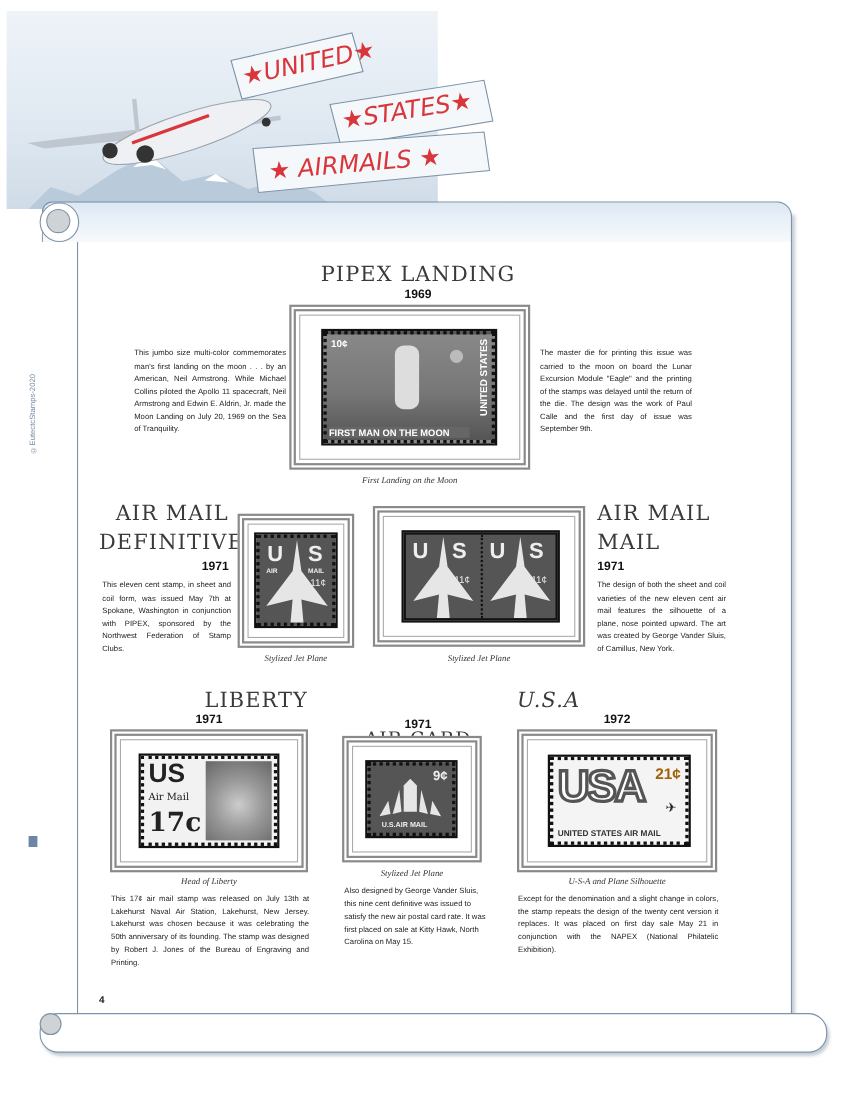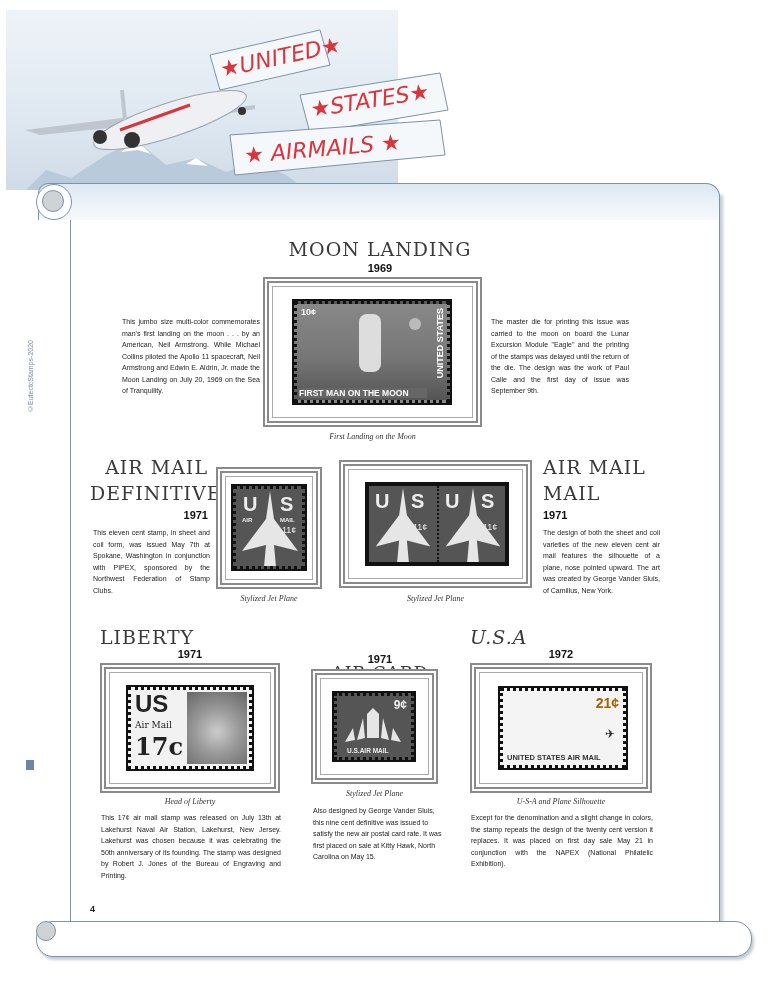--- a/index.html
+++ b/index.html
@@ -58,21 +58,21 @@
 <div class="abs scroll-body"></div>
 <div class="abs scroll-top"></div>
 <div class="abs scroll-curl-top"></div>
 <div class="abs scroll-curl-top-inner"></div>
 <div class="abs scroll-bottom"></div>
 <div class="abs scroll-curl-bottom"></div>
 
 <div class="abs vert" style="left:27px;top:340px;font-size:7px;color:#7a8ea6;">©EutectcStamps-2020</div>
 <div class="abs" style="left:26px;top:760px;width:8px;height:10px;background:#6c86a5;"></div>
 
-<div class="abs title" style="left:260px;top:238px;width:240px;text-align:center;font-size:19px;">MOON LANDING</div>
+<div class="abs title" style="left:260px;top:238px;width:240px;text-align:center;font-size:19px;">PIPEX LANDING</div>
 <div class="abs year" style="left:260px;top:262px;width:240px;text-align:center;">1969</div>
 <div class="frame" style="left:263px;top:277px;width:219px;height:150px;"></div>
 <div class="stamp" style="left:294px;top:301px;width:156px;height:102px;background:linear-gradient(180deg,#888 0%,#777 55%,#555 100%);">
   <div class="abs" style="left:4px;top:3px;font-size:9px;font-weight:bold;color:#fff;">10¢</div>
   <div class="abs" style="left:62px;top:10px;width:22px;height:58px;background:#ddd;border-radius:8px;"></div>
   <div class="abs" style="left:112px;top:14px;width:12px;height:12px;border-radius:50%;background:#bbb;"></div>
   <div class="abs" style="left:2px;bottom:2px;width:128px;font-size:8.5px;font-weight:bold;color:#fff;white-space:nowrap;background:#666;">FIRST MAN ON THE MOON</div>
   <div class="abs vert" style="right:2px;top:4px;font-size:9px;font-weight:bold;color:#fff;">UNITED STATES</div>
 </div>
 <div class="abs caption" style="left:263px;top:432px;width:219px;">First Landing on the Moon</div>
@@ -114,21 +114,21 @@
         <polygon points="30,2 34,30 58,62 34,56 36,78 24,78 26,56 2,62 26,30" fill="#e6e6e6"></polygon>
       </svg>
   </div>
 </div>
 <div class="abs caption" style="left:339px;top:594px;width:193px;">Stylized Jet Plane</div>
 <div class="abs title" style="left:543px;top:456px;font-size:19px;">AIR MAIL</div>
 <div class="abs title" style="left:543px;top:482px;font-size:19px;">MAIL</div>
 <div class="abs year" style="left:543px;top:509px;">1971</div>
 <div class="abs desc" style="left:543px;top:527px;width:117px;">The design of both the sheet and coil varieties of the new eleven cent air mail features the silhouette of a plane, nose pointed upward. The art was created by George Vander Sluis, of Camillus, New York.</div>
 
-<div class="abs title" style="left:100px;top:626px;width:180px;text-align:left;font-size:19px;">LIBERTY</div>
+<div class="abs title" style="left:100px;top:626px;width:180px;text-align:right;font-size:19px;">LIBERTY</div>
 <div class="abs year" style="left:100px;top:648px;width:180px;text-align:center;">1971</div>
 <div class="frame" style="left:100px;top:663px;width:180px;height:130px;"></div>
 <div class="stamp" style="left:128px;top:687px;width:124px;height:82px;background:#f2f2f2;color:#222;">
   <div class="abs" style="left:4px;top:0;font-family:Liberation Sans, sans-serif;font-weight:bold;font-size:24px;">US</div>
   <div class="abs" style="left:4px;top:30px;font-family:'DejaVu Serif',serif;font-size:9px;">Air Mail</div>
   <div class="abs" style="left:4px;top:42px;font-family:'DejaVu Serif',serif;font-weight:bold;font-size:24px;">17c</div>
   <div class="abs" style="left:56px;top:2px;width:60px;height:72px;background:radial-gradient(circle at 50% 55%,#ccc 0%,#999 45%,#666 100%);"></div>
 </div>
 <div class="abs caption" style="left:100px;top:797px;width:180px;">Head of Liberty</div>
 <div class="abs desc" style="left:101px;top:812px;width:180px;">This 17¢ air mail stamp was released on July 13th at Lakehurst Naval Air Station, Lakehurst, New Jersey. Lakehurst was chosen because it was celebrating the 50th anniversary of its founding. The stamp was designed by Robert J. Jones of the Bureau of Engraving and Printing.</div>
@@ -147,20 +147,21 @@
     </svg>
   <div class="abs" style="left:10px;bottom:3px;font-size:6.5px;font-weight:bold;white-space:nowrap;">U.S.AIR MAIL</div>
 </div>
 <div class="abs caption" style="left:311px;top:789px;width:127px;">Stylized Jet Plane</div>
 <div class="abs desc" style="left:313px;top:805px;width:130px;text-align:left;">Also designed by George Vander Sluis, this nine cent definitive was issued to satisfy the new air postal card rate. It was first placed on sale at Kitty Hawk, North Carolina on May 15.</div>
 
 <div class="abs title" style="left:470px;top:626px;width:182px;text-align:left;font-size:19px;font-style:italic;">U.S.A</div>
 <div class="abs year" style="left:470px;top:648px;width:182px;text-align:center;">1972</div>
 <div class="frame" style="left:470px;top:663px;width:182px;height:130px;"></div>
 <div class="stamp" style="left:500px;top:688px;width:126px;height:80px;background:#f4f4f4;color:#444;">
+  <div class="abs" style="left:4px;top:2px;font-size:40px;font-weight:bold;letter-spacing:-2px;color:#fff;-webkit-text-stroke:3px #555;">USA</div>
   <div class="abs" style="right:4px;top:4px;font-size:14px;font-weight:bold;color:#a16207;">21¢</div>
   <div class="abs" style="right:8px;top:36px;font-size:12px;color:#222;">✈</div>
   <div class="abs" style="left:4px;bottom:3px;font-size:7.5px;font-weight:bold;color:#333;white-space:nowrap;">UNITED STATES AIR MAIL</div>
 </div>
 <div class="abs caption" style="left:470px;top:797px;width:182px;">U-S-A and Plane Silhouette</div>
 <div class="abs desc" style="left:471px;top:812px;width:182px;">Except for the denomination and a slight change in colors, the stamp repeats the design of the twenty cent version it replaces. It was placed on first day sale May 21 in conjunction with the NAPEX (National Philatelic Exhibition).</div>
 
 <div class="abs" style="left:90px;top:904px;font-size:9px;font-weight:bold;color:#222;">4</div>
 
 </body></html>

